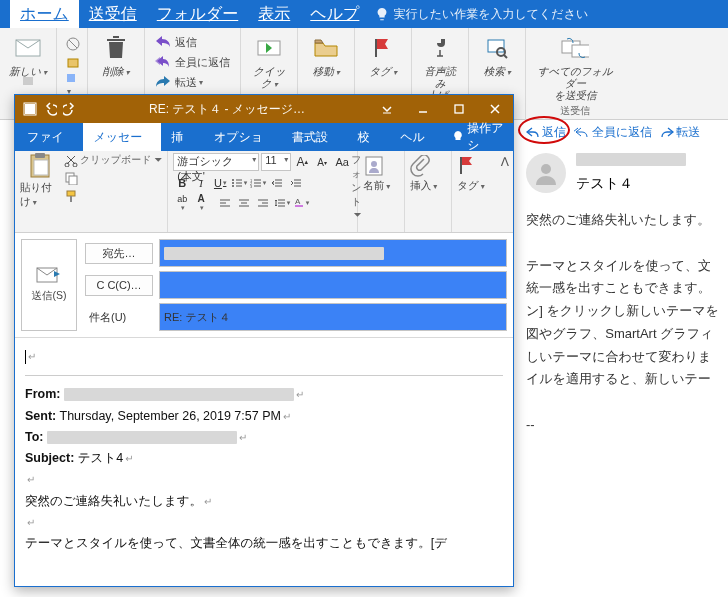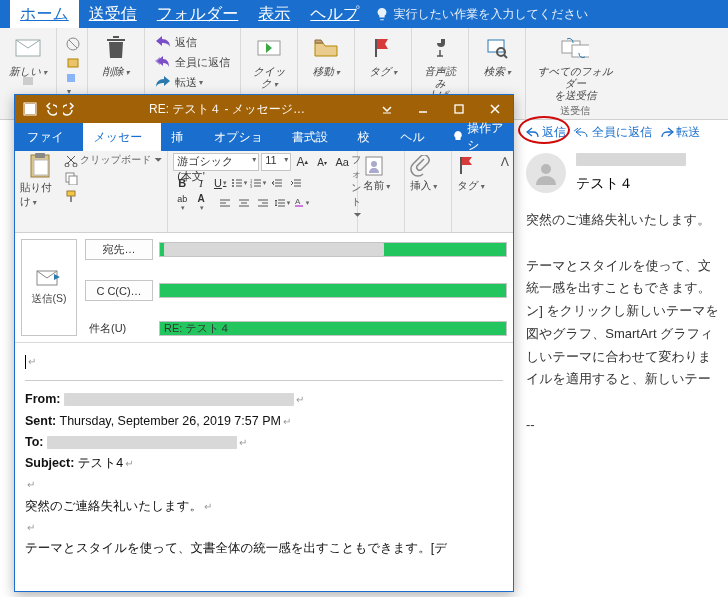--- a/index.html
+++ b/index.html
@@ -64,25 +64,25 @@
 .fbtn.b{font-weight:700;} .fbtn.i{font-style:italic;font-family:serif;} .fbtn.u{text-decoration:underline;}
 .fbtn.dd::after{content:"▾";font-size:7px;margin-left:1px;color:#666;}
 .clrbar{width:14px;height:2px;}
 .pillb{display:flex;flex-direction:column;width:36px;font-size:10.5px;color:#444;padding-top:2px;}
 .pillb .ico{width:22px;height:22px;margin-bottom:2px;}
 
 
 .compose { display:flex; border-bottom:1px solid #d9d9d9; padding:6px; gap:8px;}
 .sendbox{ width:56px; border:1px solid #c5c5c5; display:flex; flex-direction:column; align-items:center; justify-content:center; font-size:10.5px; color:#444; gap:4px; padding:8px 0;}
 .sendbox .ei{width:26px;height:18px;}
-.fields{ flex:1; display:flex; flex-direction:column; gap:20px;}
+.fields{ flex:1; display:flex; flex-direction:column; gap:4px;}
 .frow{display:flex;align-items:center;gap:6px;}
 .frow .lab{ width:68px; height:21px; border:1px solid #c5c5c5; background:#fdfdfd; font-size:11px; color:#333; display:flex; align-items:center; justify-content:center;}
 .frow .labp{ width:68px; font-size:11px; color:#333; text-align:left; padding-left:4px;}
-.frow .inp{ flex:1; height:15px; border:1px solid #c5c5c5; background:#22c55e; padding:0 4px; font-size:11px; color:#333; display:flex; align-items:center;}
+.frow .inp{ flex:1; height:28px; border:1px solid #c5c5c5; background:#3b82f6; padding:0 4px; font-size:11px; color:#333; display:flex; align-items:center;}
 .blurred{ display:inline-block; height:13px; border-radius:1px; background:linear-gradient(#d8d8d8,#d8d8d8); filter:blur(0.3px);}
 
 .msgbody{ padding:8px 10px; font-size:12.5px; color:#111; line-height:1.7; height:248px; overflow-y:scroll;}
 .msgbody hr{border:none;border-top:1px solid #ccc;margin:8px 0;}
 .cur{ display:inline-block; width:1px; height:14px; background:#000; vertical-align:middle;}
 .ret::after{content:"↵"; color:#999; font-size:10px; margin-left:2px;}
 
 svg{display:block;}
 </style>
 </head>

